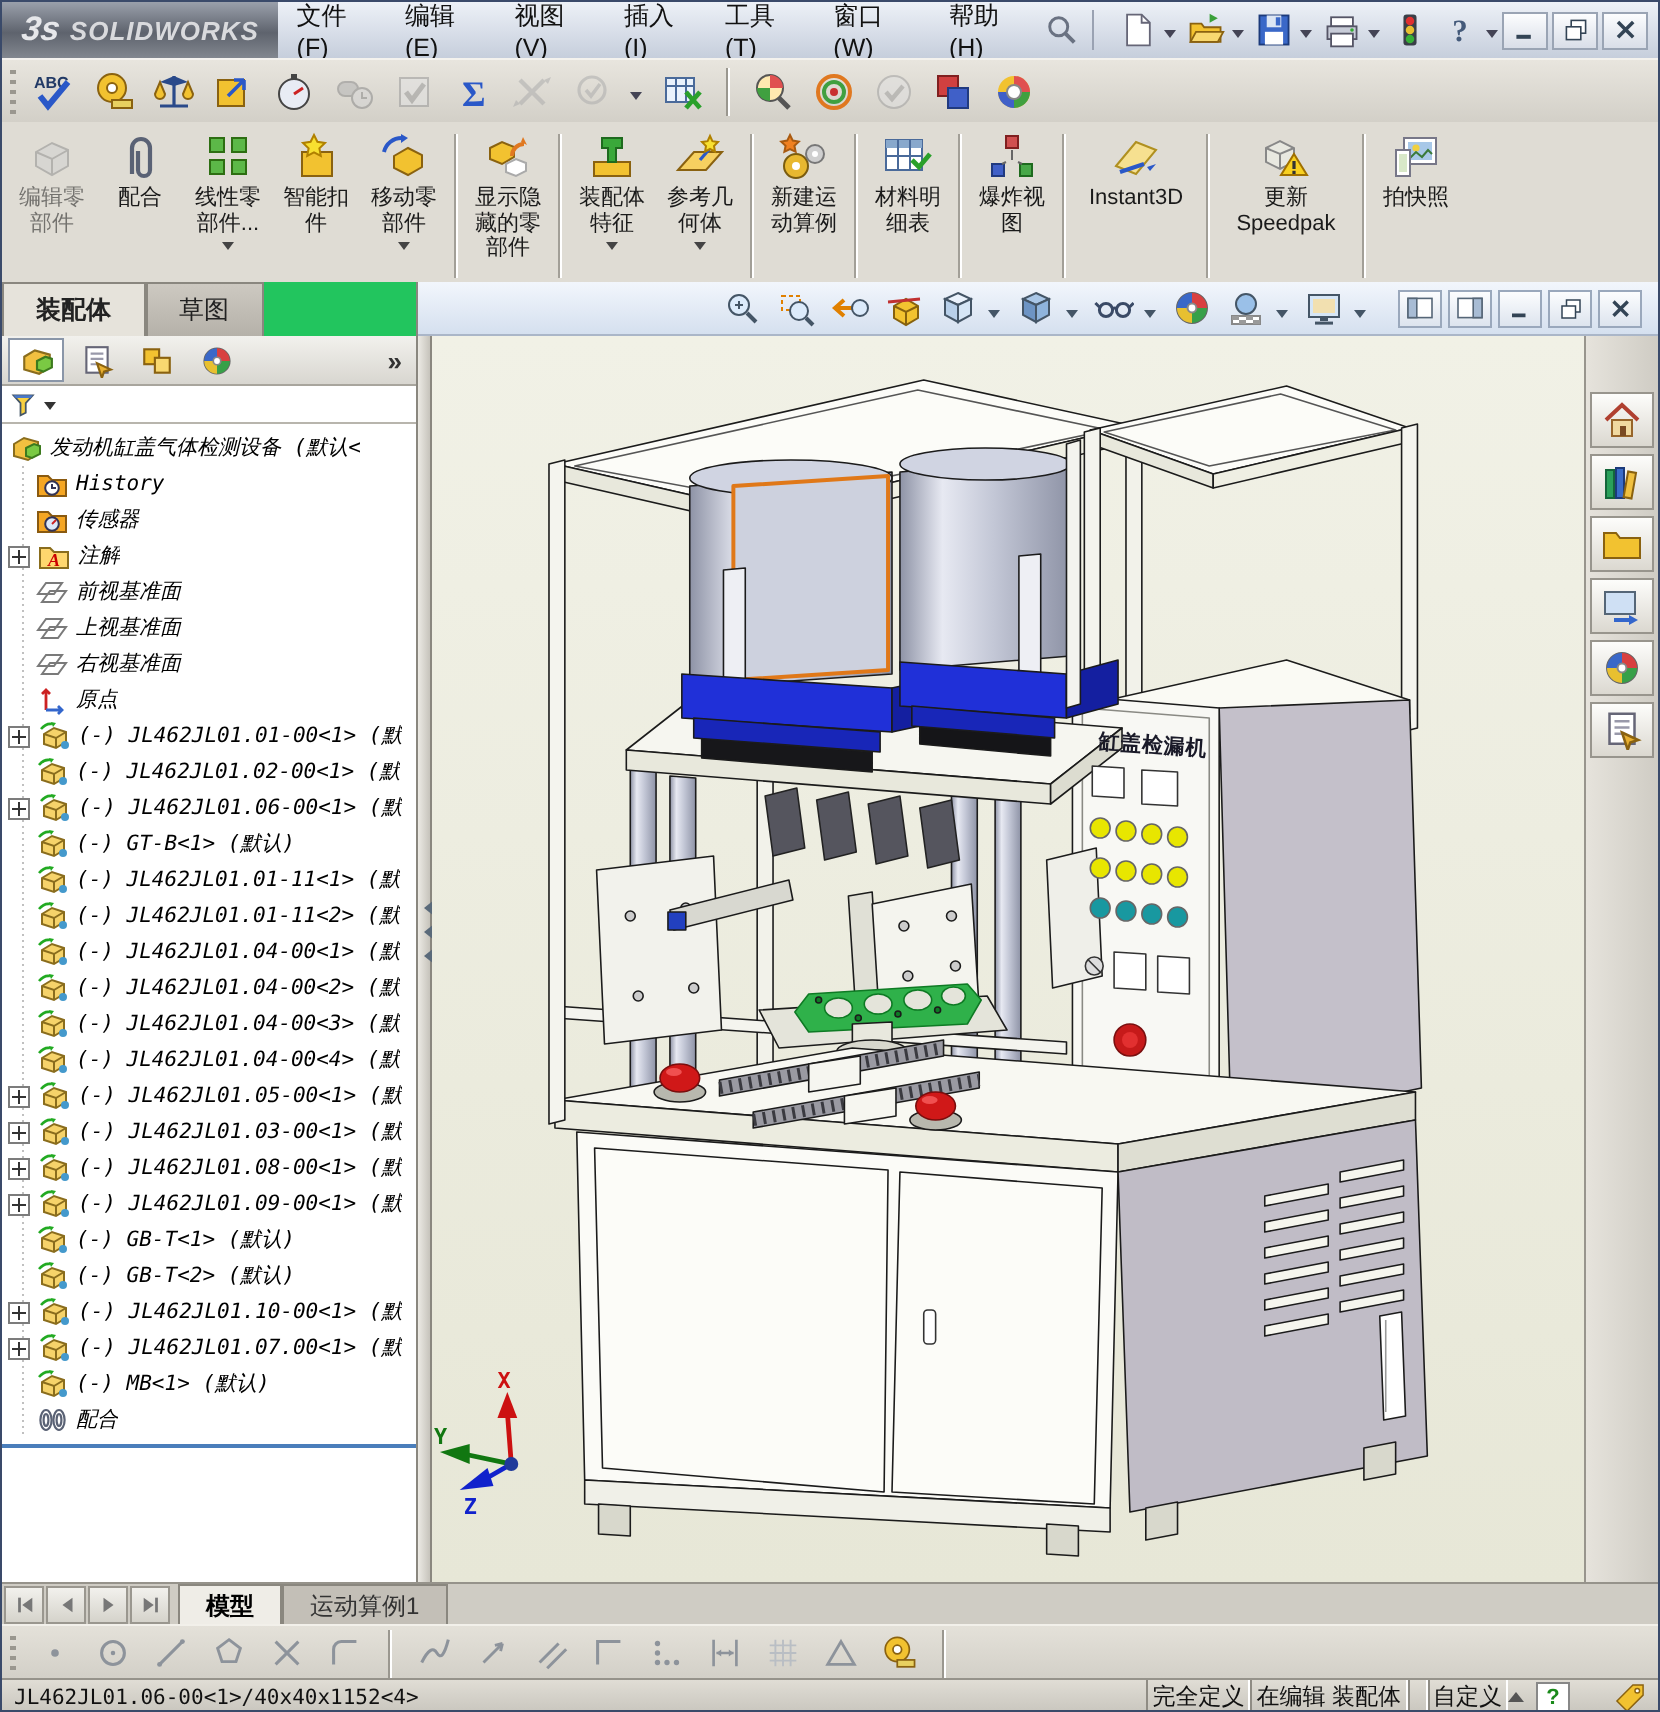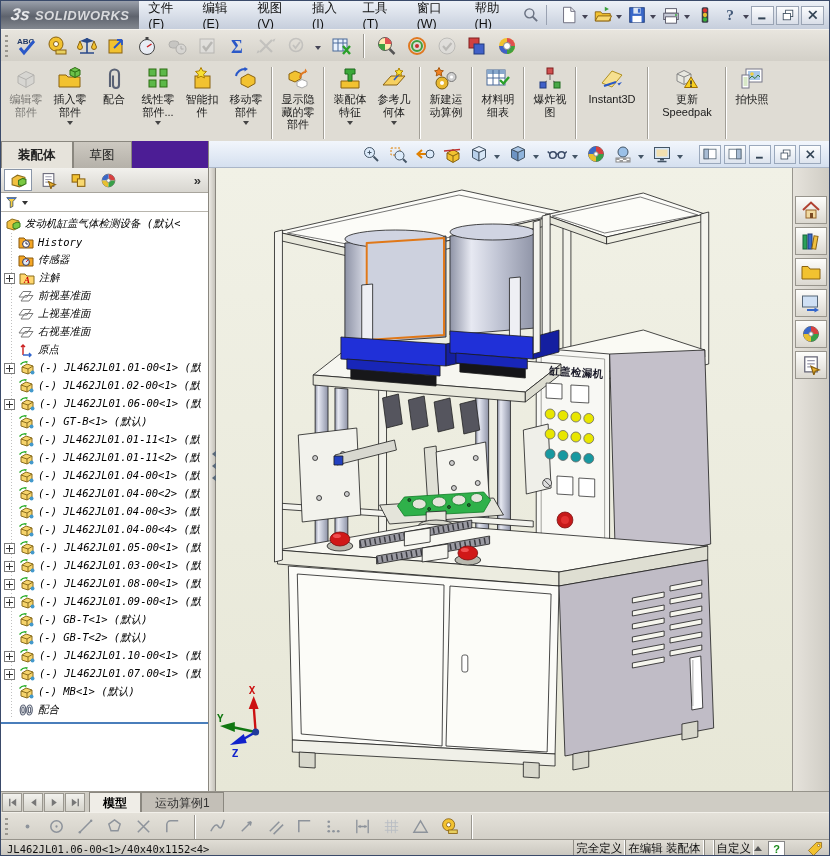--- a/index.html
+++ b/index.html
@@ -43,21 +43,21 @@
   .cmb .lbl{width:42px;font-size:11px;line-height:12.5px;text-align:center;color:#1a1a1a;
             word-break:break-all;margin-top:1px;}
   .cmb.w62 .lbl{width:62px;word-break:break-word;}
   .cmb.w68 .lbl{width:68px;word-break:break-word;}
   .cmb .dd{width:0;height:0;border:3.5px solid transparent;border-top:4px solid #444;margin-top:3px;}
   .cmb.dis{filter:grayscale(1);opacity:.55;}
   .cmsep{width:2px;background:linear-gradient(90deg,#a29f97 50%,#fff 50%);margin:4px 3px;}
 
   
   .tabsrow{top:140px;left:0;right:0;height:27px;display:flex;}
-  .tabzone{width:207px;background:#4c1d95;display:flex;align-items:stretch;border-right:1px solid #8a877f;text-align:right;}
+  .tabzone{width:207px;background:#22c55e;display:flex;align-items:stretch;border-right:1px solid #8a877f;text-align:right;}
   .mtab{padding:0 16px;display:flex;align-items:center;font-size:12.5px;color:#222;
         border:1px solid #8a877f;border-bottom:none;background:linear-gradient(#cdc9c1,#b5b1a9);}
   .mtab.active{background:#E6E3DB;font-weight:bold;}
   .hud{flex:1;background:linear-gradient(#F2F6FC,#D5E0EF);display:flex;align-items:center;
        padding-left:150px;gap:4px;border-bottom:1px solid #aab6c8;}
   .hbtn{width:23px;height:22px;display:flex;align-items:center;justify-content:center;}
   .hdd{width:0;height:0;border:3px solid transparent;border-top:4px solid #456;margin-top:8px;margin-right:2px;}
   .hudright{margin-left:auto;display:flex;align-items:center;gap:3px;padding-right:8px;}
   .hwb{width:20px;height:17px;border:1px solid #9aa8bc;background:linear-gradient(#fcfdfe,#dde4ee);
        display:flex;align-items:center;justify-content:center;}
@@ -728,27 +728,20 @@
         </svg>
       </div>
   </div>
 
   <div class="abs cmdmgr">
     <div class="cmb dis">
       <svg class="ic">
           <use href="#c-edit"></use>
         </svg>
       <span class="lbl">编辑零部件</span>
-    </div>
-    <div class="cmb">
-      <svg class="ic">
-          <use href="#c-insert"></use>
-        </svg>
-      <span class="lbl">插入零部件</span>
-        <span class="dd"></span>
     </div>
     <div class="cmb">
       <svg class="ic">
           <use href="#c-mate"></use>
         </svg>
       <span class="lbl">配合</span>
     </div>
     <div class="cmb">
       <svg class="ic">
           <use href="#c-linear"></use>

